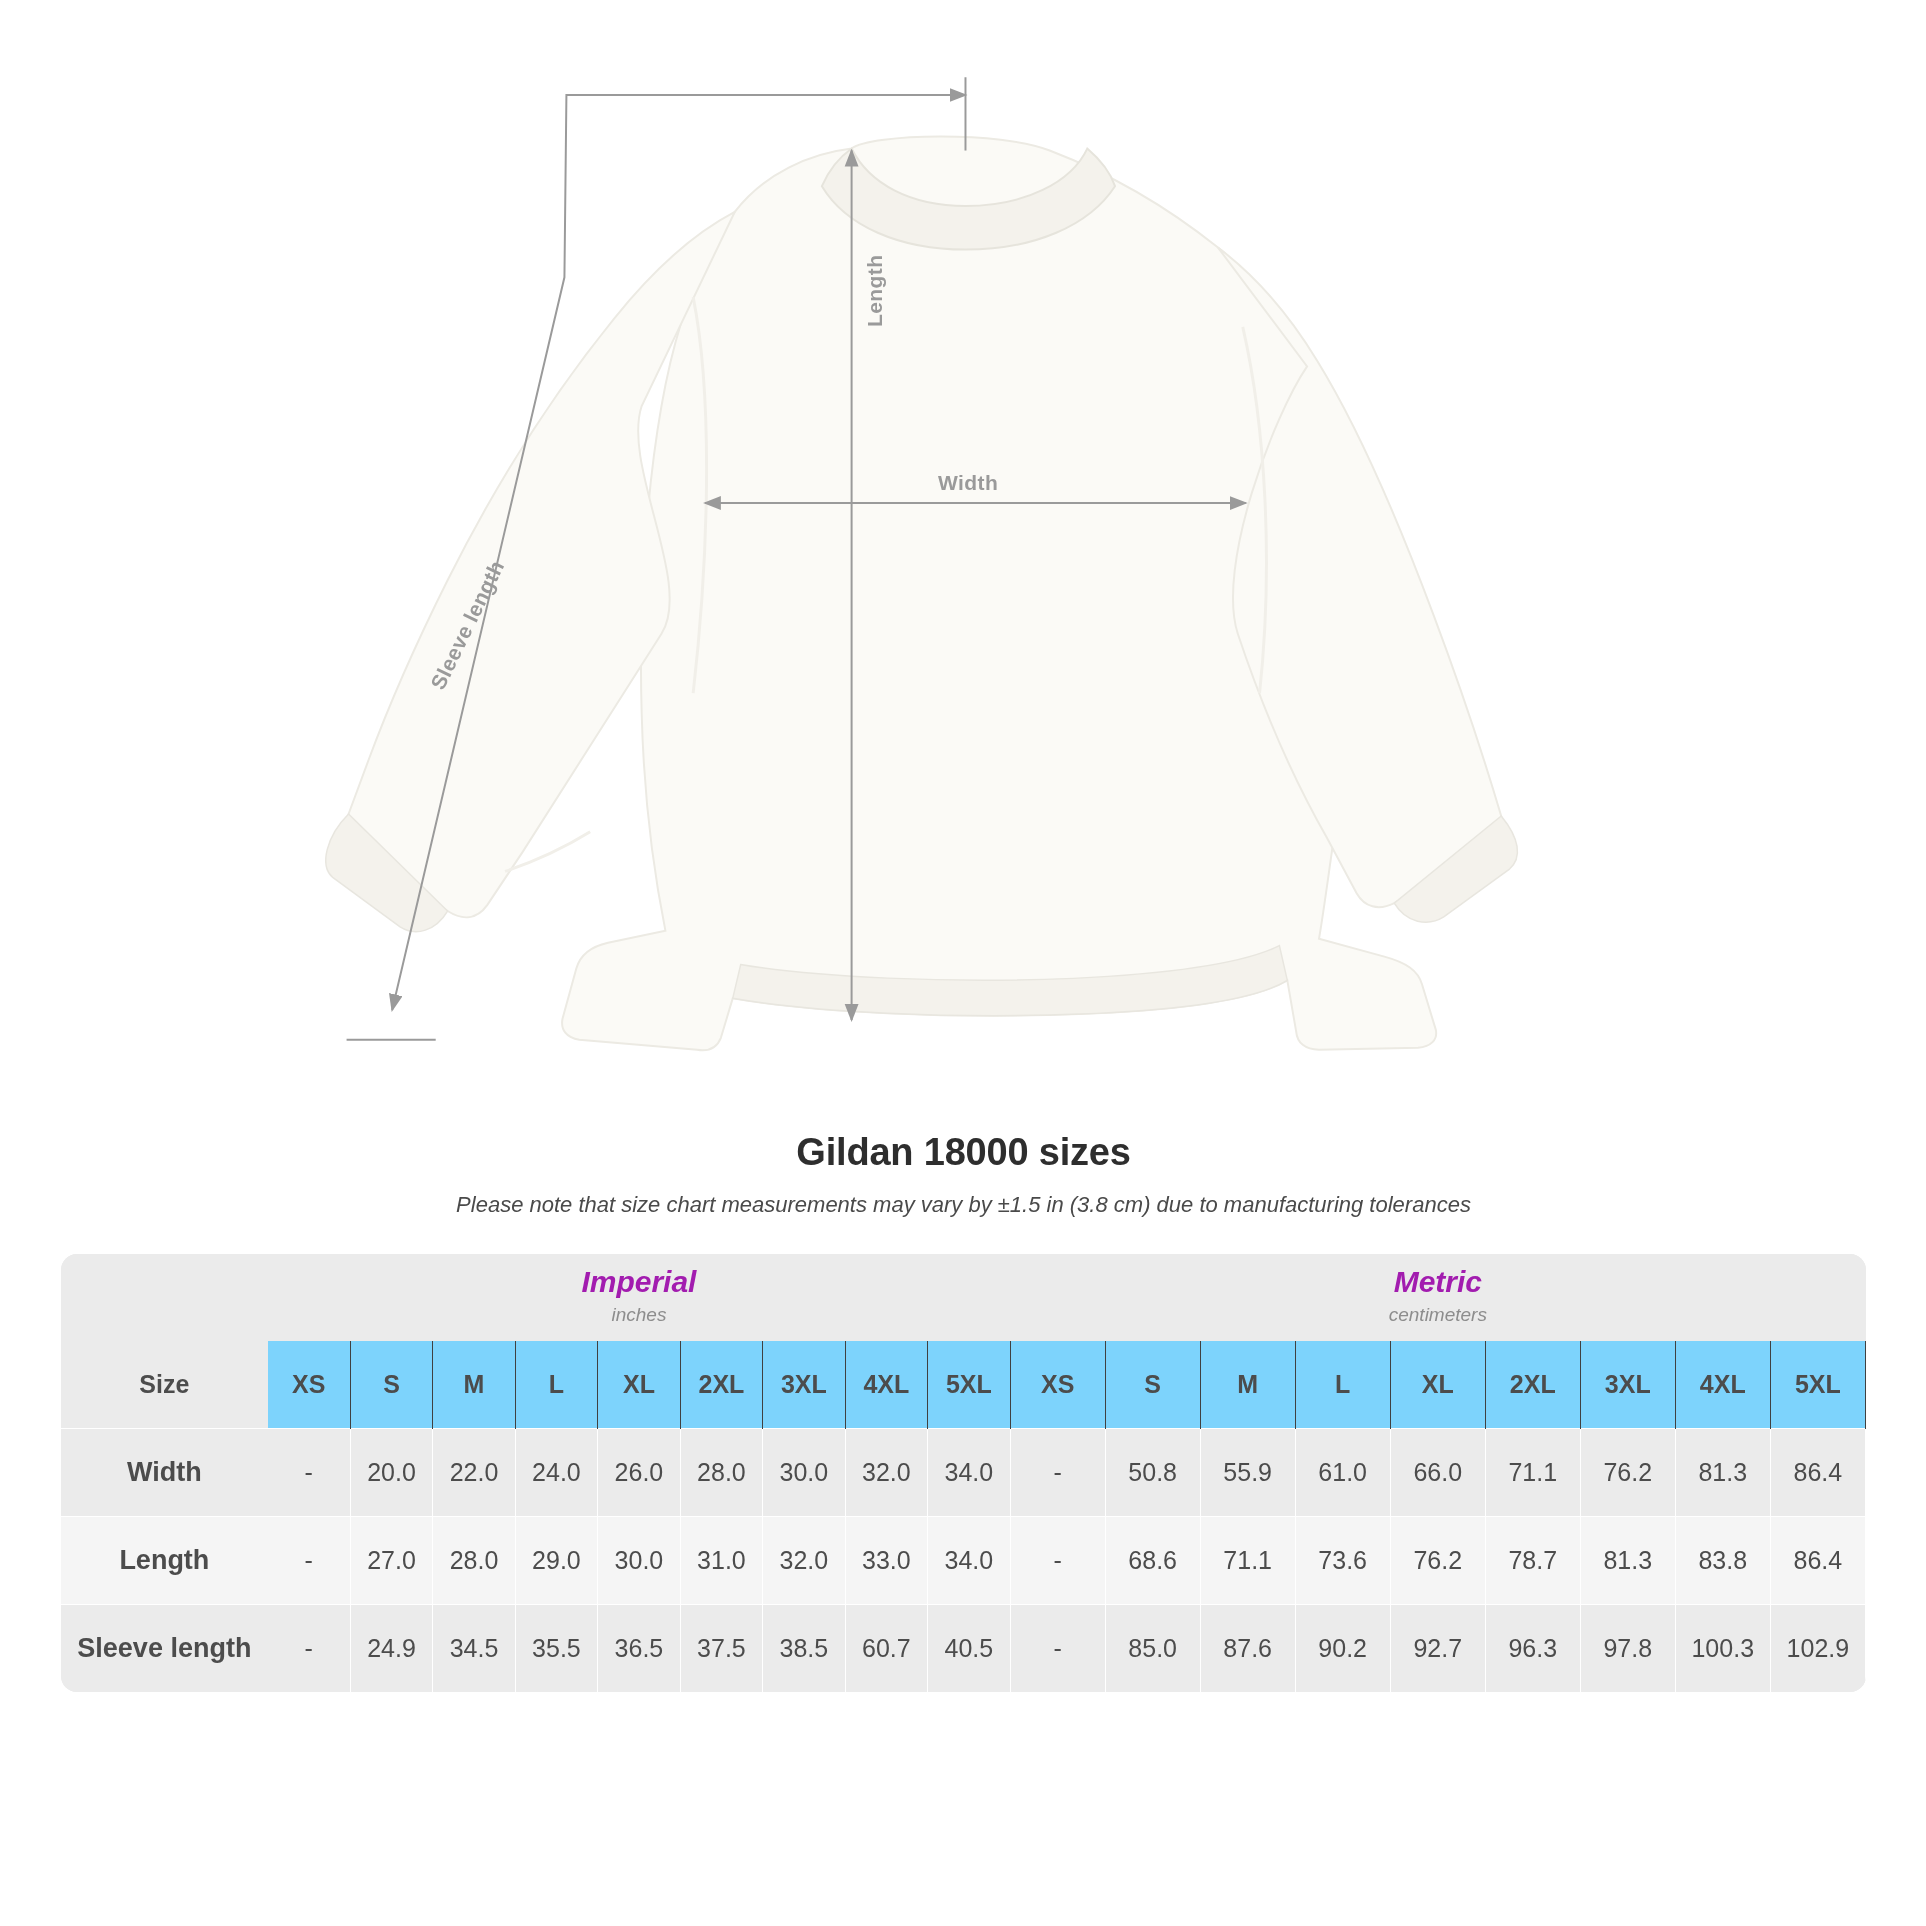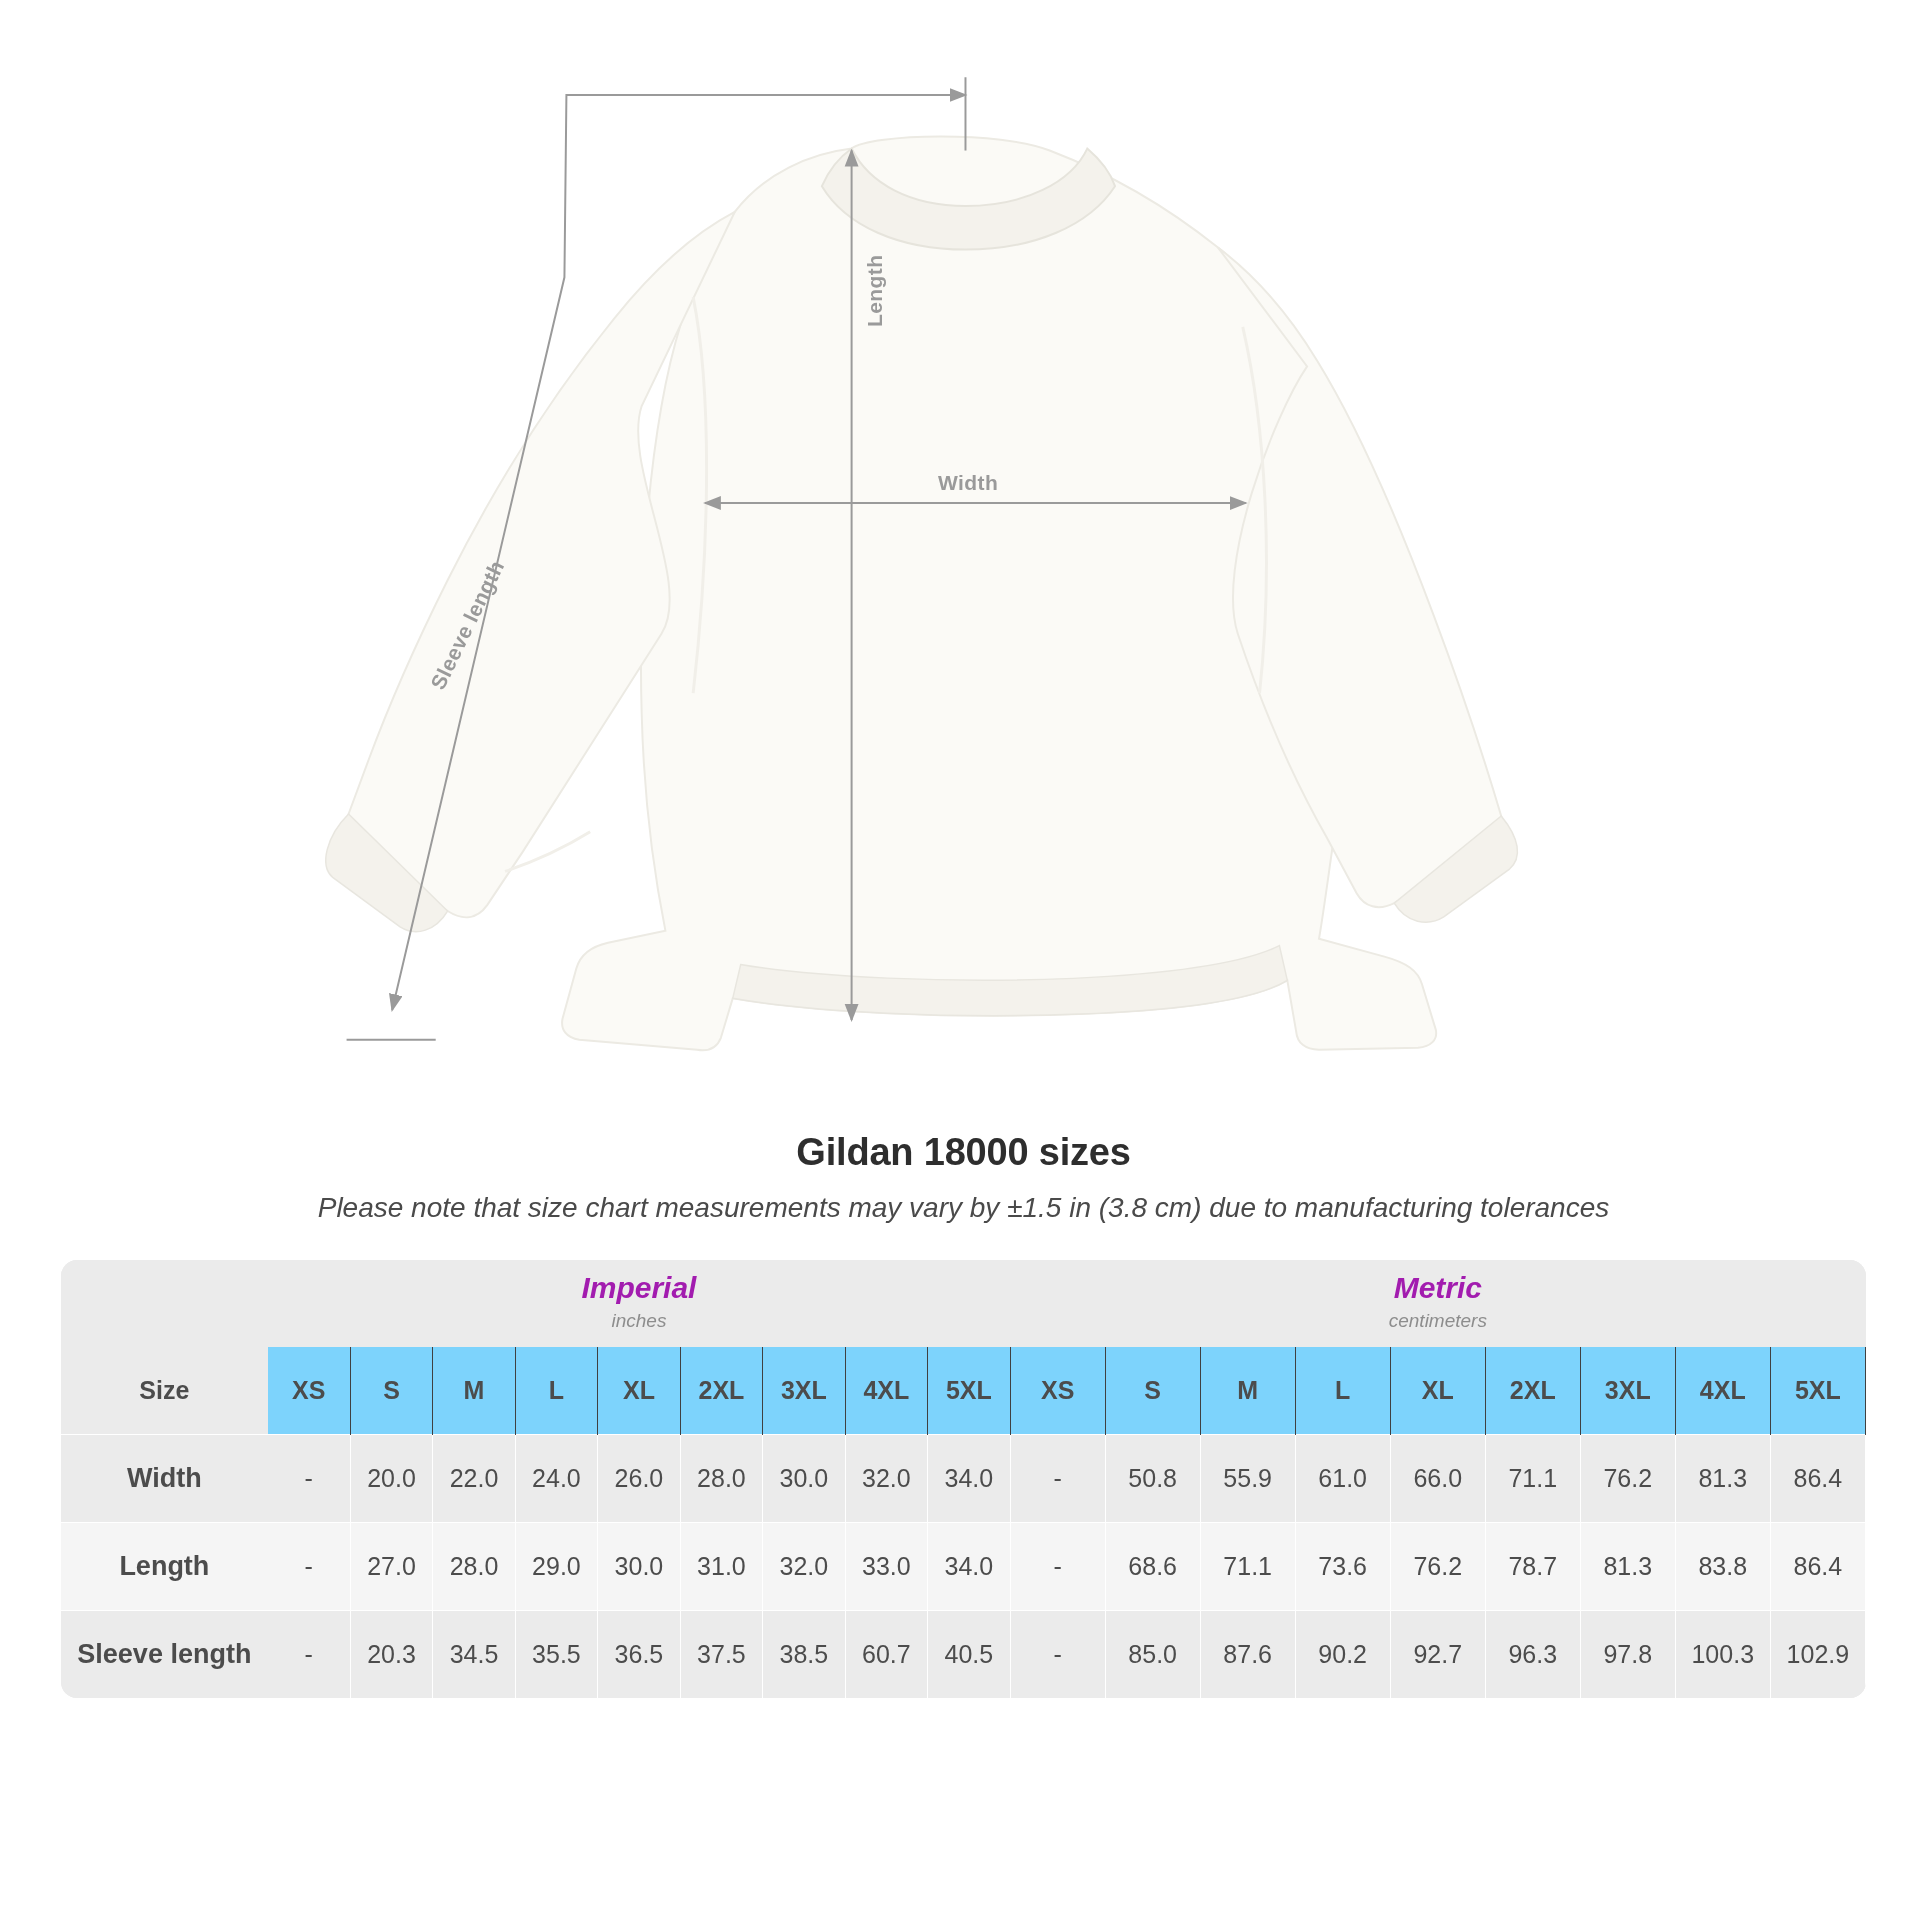--- a/index.html
+++ b/index.html
@@ -64,21 +64,21 @@
     margin-top: 8px;
   }
   .chart-title {
     font-size: 38px;
     font-weight: bold;
     color: #2e2e2e;
     margin: 12px 0 18px 0;
     letter-spacing: -0.2px;
   }
   .chart-note {
-    font-size: 28px;
+    font-size: 22px;
     font-style: italic;
     color: #4a4a4a;
     margin: 0;
   }
 
   
   .table-wrap {
     margin: 36px 61px 0 61px;
     border-radius: 16px;
     overflow: hidden;
@@ -338,21 +338,21 @@
             <td>73.6</td>
             <td>76.2</td>
             <td>78.7</td>
             <td>81.3</td>
             <td>83.8</td>
             <td>86.4</td>
           </tr>
           <tr class="data-row odd">
             <td class="rowlabel">Sleeve length</td>
             <td>-</td>
-            <td>20.3</td>
+            <td>24.9</td>
             <td>34.5</td>
             <td>35.5</td>
             <td>36.5</td>
             <td>37.5</td>
             <td>38.5</td>
             <td>60.7</td>
             <td>40.5</td>
             <td>-</td>
             <td>85.0</td>
             <td>87.6</td>

